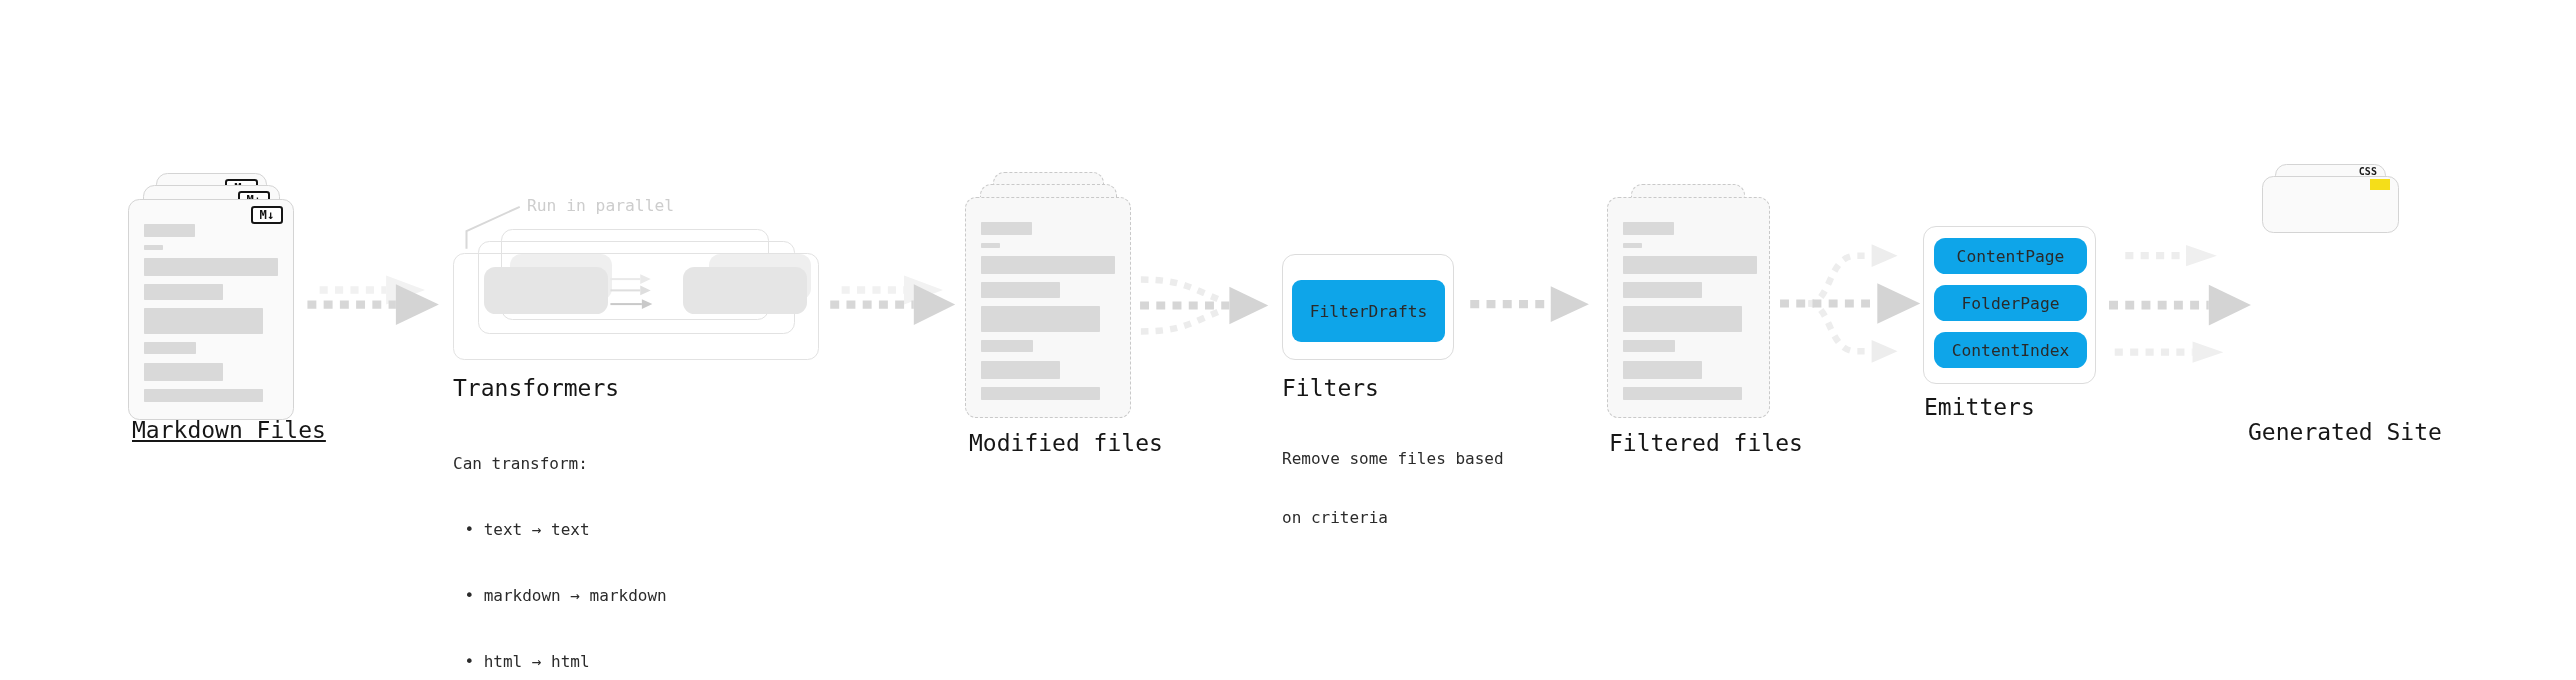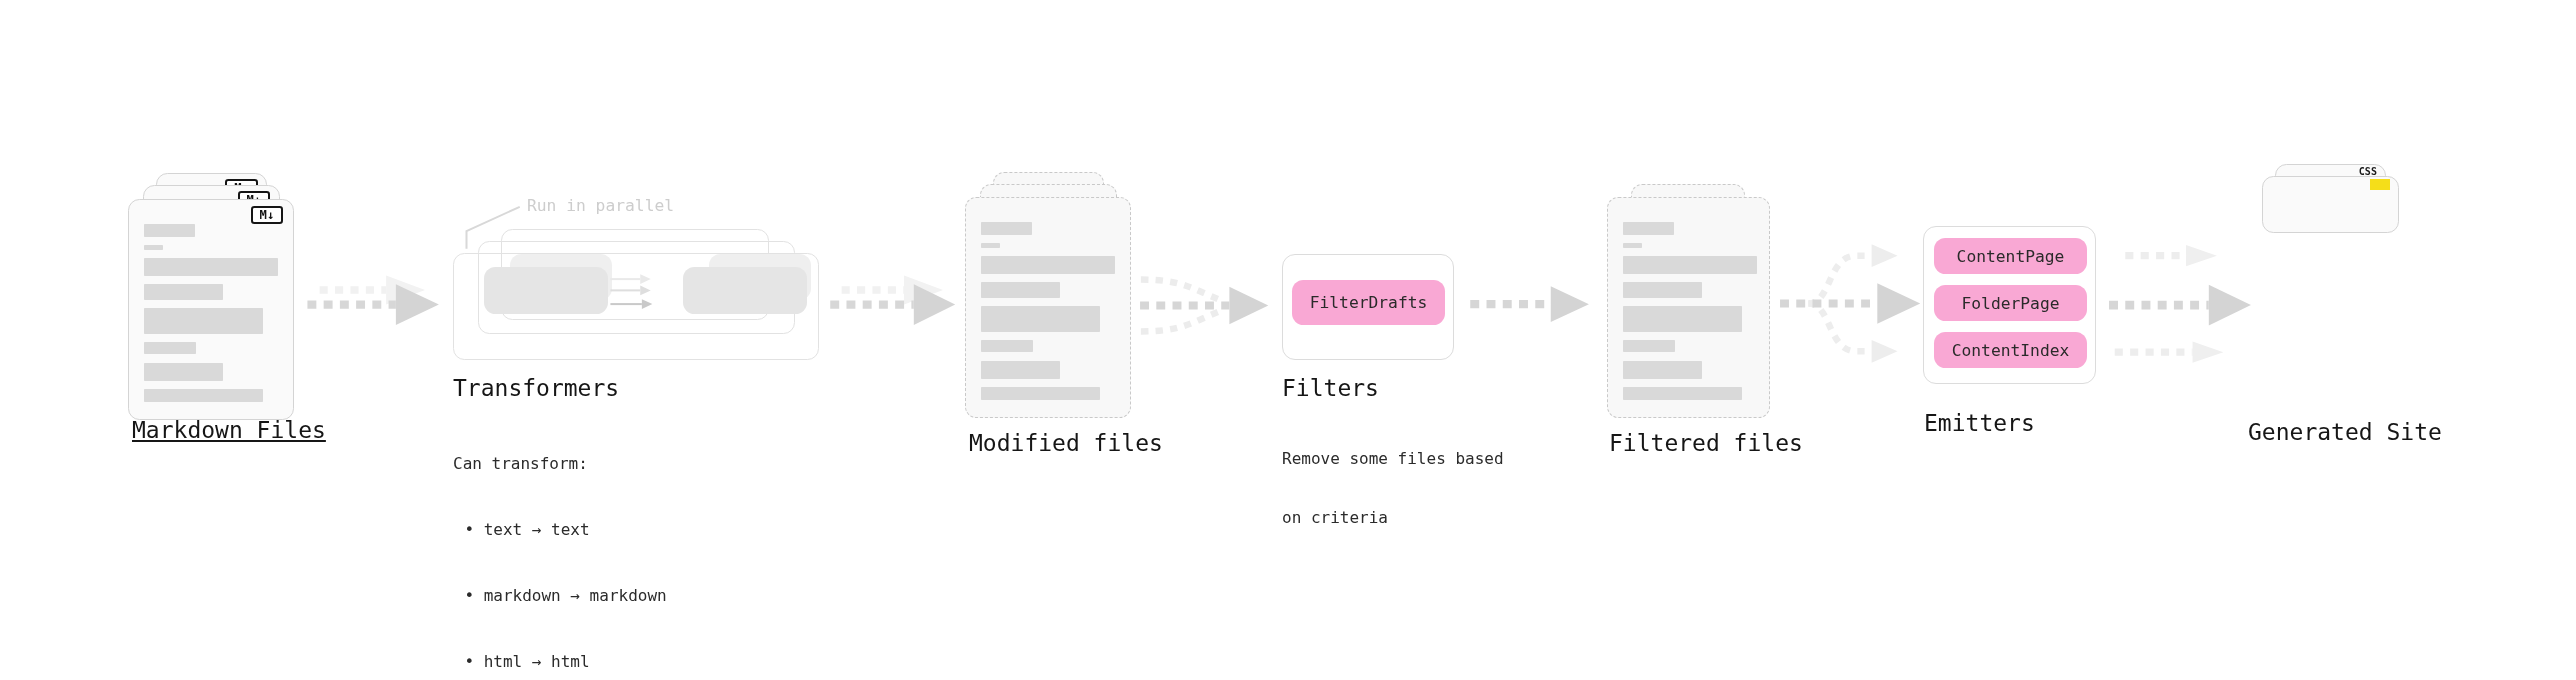--- a/index.html
+++ b/index.html
@@ -60,21 +60,21 @@
   
   .outline-box{
     position:absolute;border:1.6px solid #e2e2e2;border-radius:11.4px;
     background:transparent;box-sizing:border-box;
   }
   .panel-box{
     position:absolute;border:1.6px solid #dcdcdc;border-radius:13px;
     background:#ffffff;box-sizing:border-box;
   }
   .pill{
-    position:absolute;background:#f9a8d4;border-radius:11.4px;
+    position:absolute;background:#0ea5e9;border-radius:11.4px;
     display:flex;align-items:center;justify-content:center;
     font-size:16.3px;color:#2a2a2a;white-space:nowrap;
   }
   .pill.g1{background:#e5e5e5;}
   .pill.g2{background:#efefef;}
   
   .stage-label{
     position:absolute;font-size:23px;font-weight:500;color:#161616;white-space:nowrap;
   }
   .body-text{
@@ -176,21 +176,21 @@
   <div class="stage-label" style="left:969px;top:430px;">Modified files</div>
 
   <svg style="left:1136px;top:268px;" width="138" height="75" viewBox="0 0 170 92">
     <path d="M6,14 C55,14 66,24 106,40" fill="none" stroke="#ececec" stroke-width="8" stroke-dasharray="9 9"></path>
     <path d="M6,78 C55,78 66,68 106,52" fill="none" stroke="#ececec" stroke-width="8" stroke-dasharray="9 9"></path>
     <line x1="5" y1="46" x2="115" y2="46" stroke="#d6d6d6" stroke-width="10" stroke-dasharray="11 9"></line>
     <polygon points="115,23 163,46 115,69" fill="#d4d4d4"></polygon>
   </svg>
 
   <div class="panel-box" style="left:1282px;top:254px;width:172px;height:106px;"></div>
-  <div class="pill" style="left:1292px;top:280px;width:153px;height:45px;">FilterDrafts</div>
+  <div class="pill" style="left:1292px;top:280px;width:153px;height:62px;border-radius:9px;">FilterDrafts</div>
   <div class="stage-label" style="left:1282px;top:375px;">Filters</div>
   <div class="body-text" style="left:1282px;top:410px;">
     <div>Remove some files based</div>
     <div>on criteria</div>
   </div>
 
   <svg style="left:1467px;top:282px;" width="126" height="46" viewBox="0 0 155 56">
     <line x1="4" y1="27" x2="103" y2="27" stroke="#d6d6d6" stroke-width="10" stroke-dasharray="11 9"></line>
     <polygon points="103,5 150,27 103,49" fill="#d4d4d4"></polygon>
   </svg>
@@ -216,21 +216,21 @@
     <path d="M40,78 C68,78 64,136 98,137 L118,137" fill="none" stroke="#ededed" stroke-width="8" stroke-dasharray="9 9"></path>
     <polygon points="118,123 150,137 118,151" fill="#ededed"></polygon>
     <line x1="5" y1="78" x2="125" y2="78" stroke="#d6d6d6" stroke-width="10" stroke-dasharray="11 9"></line>
     <polygon points="125,53 178,78 125,103" fill="#d4d4d4"></polygon>
   </svg>
 
   <div class="panel-box" style="left:1923px;top:226px;width:173px;height:158px;"></div>
   <div class="pill" style="left:1934px;top:238px;width:153px;height:36px;">ContentPage</div>
   <div class="pill" style="left:1934px;top:285px;width:153px;height:36px;">FolderPage</div>
   <div class="pill" style="left:1934px;top:332px;width:153px;height:36px;">ContentIndex</div>
-  <div class="stage-label" style="left:1924px;top:394px;margin-top:16px;">Emitters</div>
+  <div class="stage-label" style="left:1924px;top:394px;">Emitters</div>
 
   <svg style="left:2105px;top:240px;" width="150" height="127" viewBox="0 0 185 156">
     <line x1="25" y1="19" x2="100" y2="19" stroke="#ededed" stroke-width="9" stroke-dasharray="10 9"></line>
     <polygon points="100,6 138,19 100,32" fill="#efefef"></polygon>
     <line x1="5" y1="80" x2="128" y2="80" stroke="#d6d6d6" stroke-width="11" stroke-dasharray="11 9"></line>
     <polygon points="128,55 180,80 128,105" fill="#d4d4d4"></polygon>
     <line x1="12" y1="138" x2="108" y2="138" stroke="#ededed" stroke-width="9" stroke-dasharray="10 9"></line>
     <polygon points="108,125 146,138 108,151" fill="#efefef"></polygon>
   </svg>
 

